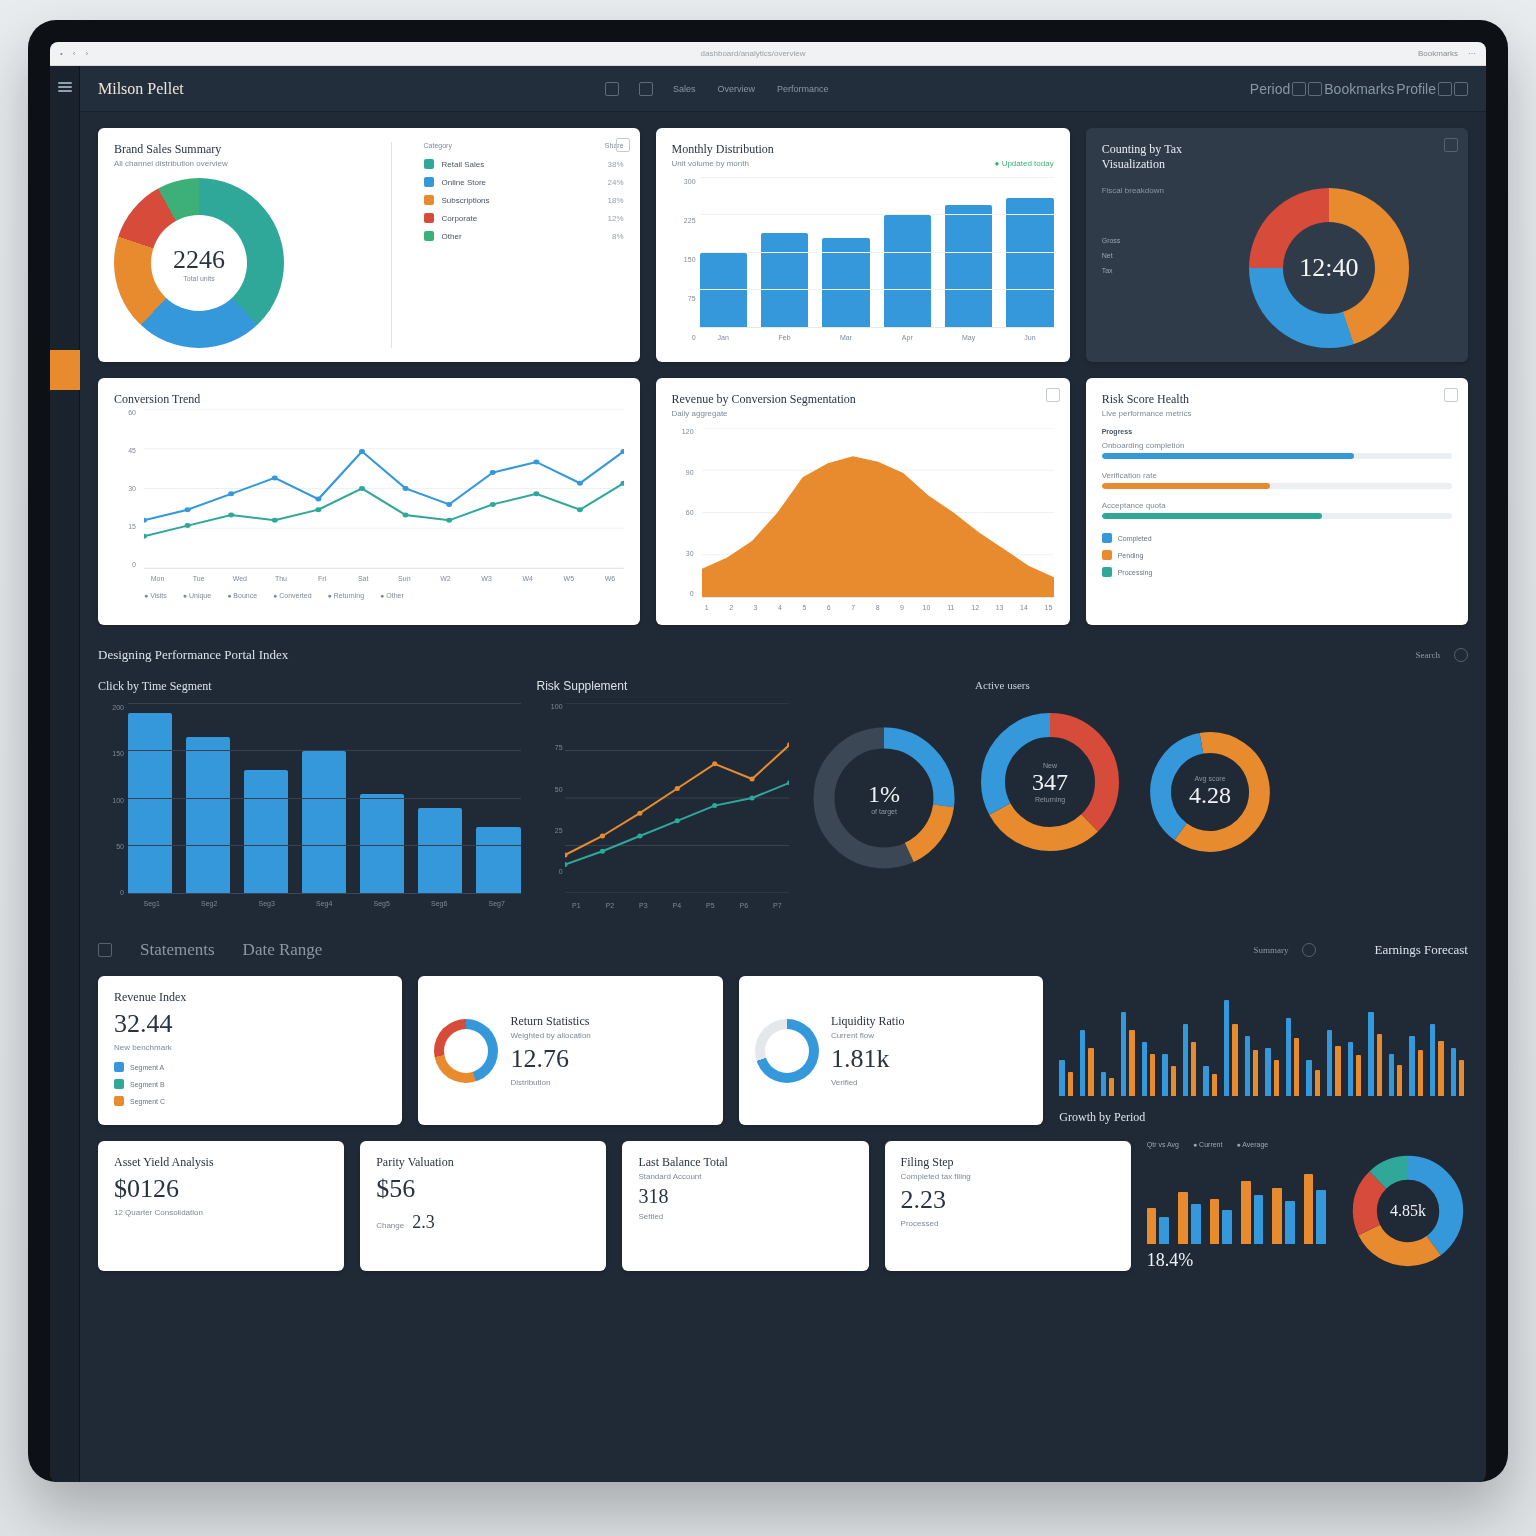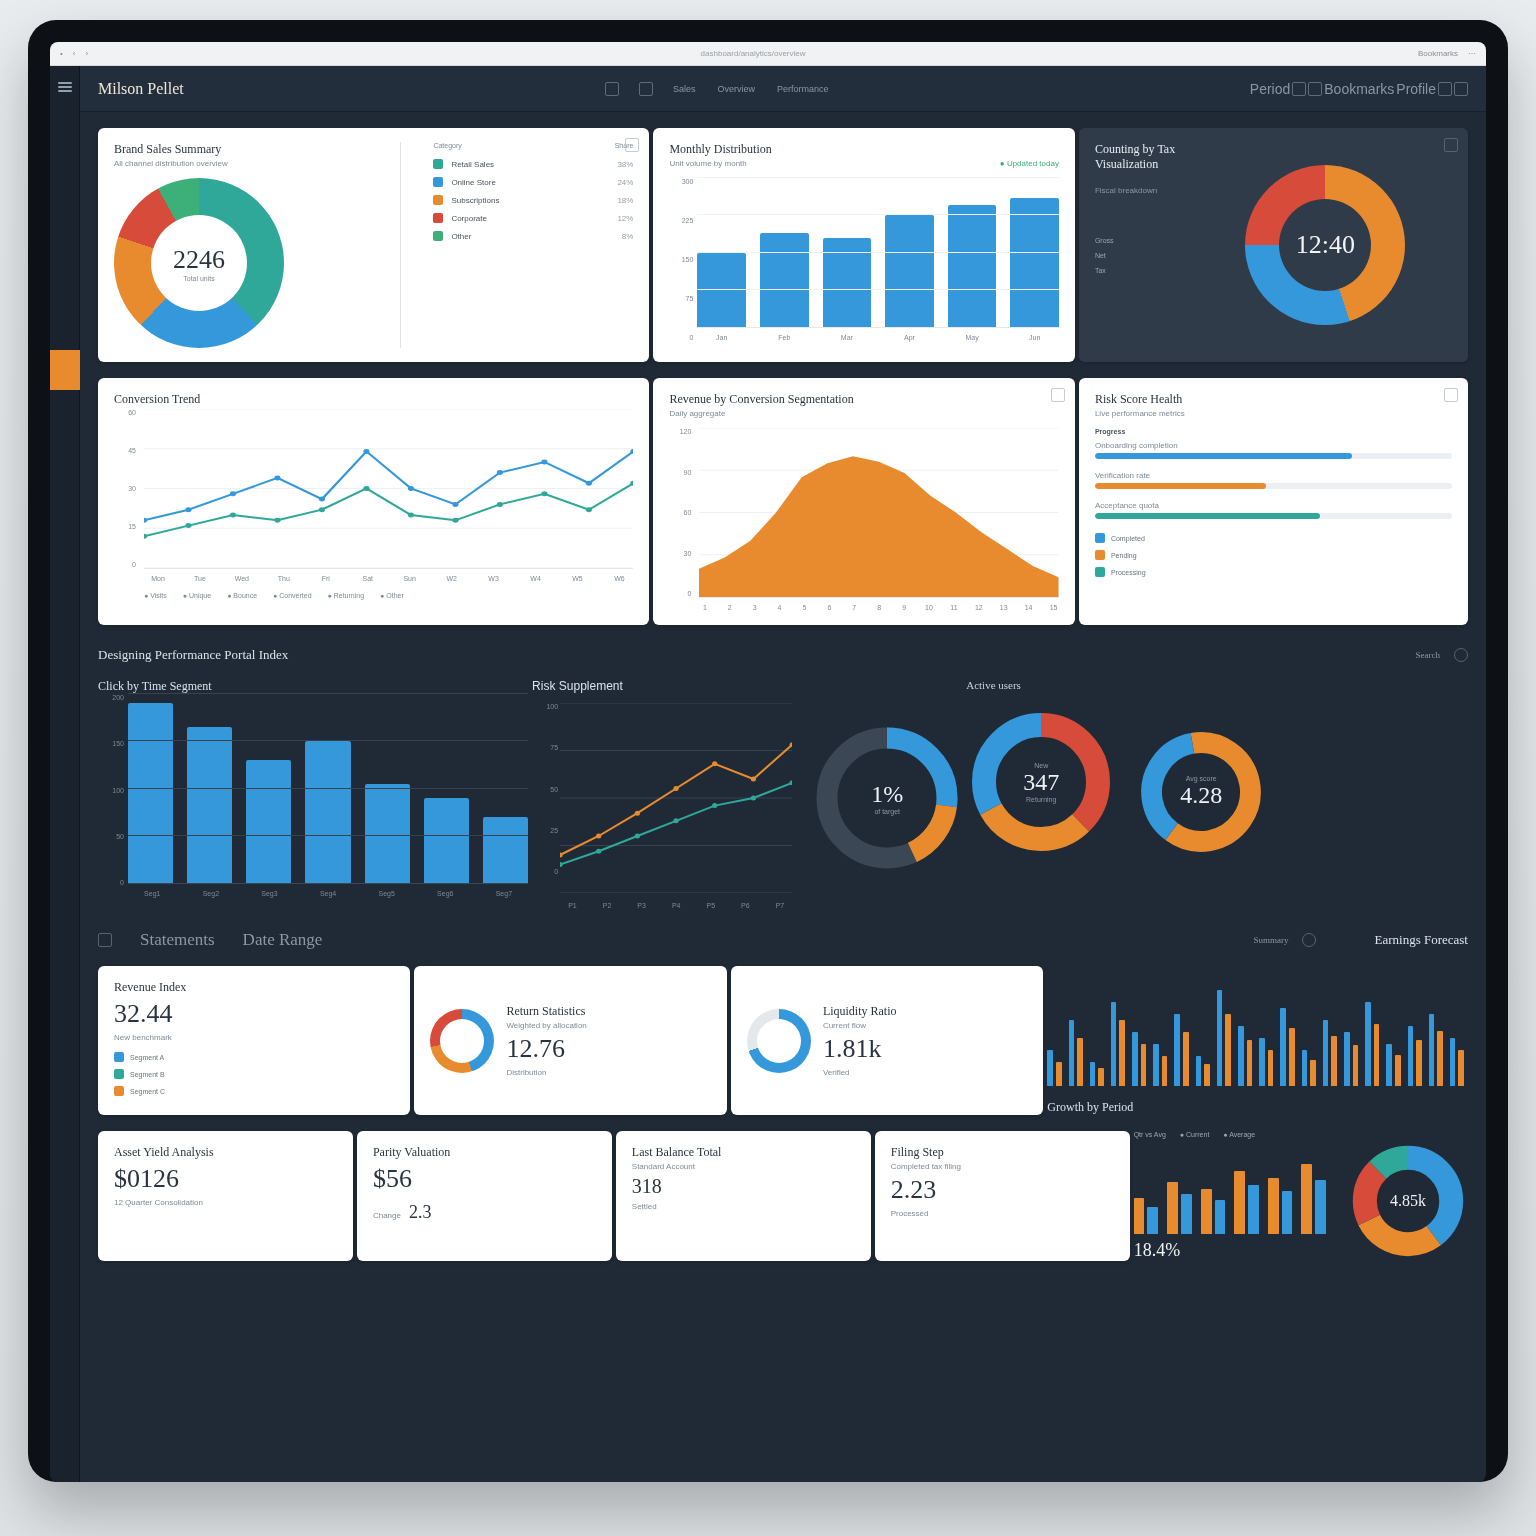--- a/index.html
+++ b/index.html
@@ -85,21 +85,21 @@
     color:var(--text-light);
     gap:20px;
   }
   .brand{font-family:Georgia,serif;font-size:16px;color:#f0e6d8}
   .topbar .spacer{flex:1}
   .top-icn{width:14px;height:14px;border:1px solid #5e6b78;border-radius:2px;cursor:pointer}
   .top-tabs{display:flex;gap:22px;font-size:9px;color:#8896a4}
   .top-tabs span{cursor:pointer}
   .top-right{display:flex;gap:2px;align-items:center;font-size:14px;color:#8896a4}
   
-  .row{display:flex;gap:4px;padding:16px 18px 0 18px;align-items:stretch}
+  .row{display:flex;gap:16px;padding:16px 18px 0 18px;align-items:stretch}
   .card{background:var(--card);border-radius:6px;padding:14px 16px;box-shadow:0 2px 4px rgba(0,0,0,.15);position:relative}
   .card.dark{background:var(--card-dark);color:var(--text-light)}
   .card .title{font-family:Georgia,serif;font-size:12px;color:var(--text);margin-bottom:2px}
   .card.dark .title{color:#e8edf2}
   .card .subtitle{font-size:8px;color:var(--text-muted);margin-bottom:10px}
   .corner-icn{position:absolute;top:10px;right:10px;width:14px;height:14px;border:1px solid #c4cbd2;border-radius:2px;cursor:pointer}
   .card.dark .corner-icn{border-color:#556370}
 
   
   .donut{position:relative;border-radius:50%}
@@ -335,21 +335,21 @@
             <div class="corner-icn"></div>
             <div style="flex:0 0 90px" class="col gap12">
               <div class="title">Counting by Tax Visualization</div>
               <div class="subtitle" style="color:#8b97a4">Fiscal breakdown</div>
               <div class="col gap8 tiny" style="color:#9aa6b2;margin-top:20px">
                 <span>Gross</span>
                 <span>Net</span>
                 <span>Tax</span>
               </div>
             </div>
-            <div style="flex:1;display:flex;align-items:center;justify-content:center">
+            <div style="flex:1;display:flex;align-items:flex-end;justify-content:center">
               <div class="donut" id="donut-counting" style="width: 160px; height: 160px; background: conic-gradient(rgb(232, 139, 46) 0%, rgb(232, 139, 46) 45%, rgb(52, 152, 219) 45%, rgb(52, 152, 219) 75%, rgb(214, 75, 58) 75%, rgb(214, 75, 58) 100%);">
                 <div class="hole" style="width:92px;height:92px">
                   <div class="big">12:40</div>
                 </div>
               </div>
             </div>
           </div>
         </div>
 
         <div class="row">
@@ -507,21 +507,21 @@
           <span>Designing Performance Portal Index</span>
           <div class="right">
             <span>Search</span>
             <div class="icn"></div>
           </div>
         </div>
 
         <div class="row" style="align-items:flex-start">
 
           <div class="col" style="flex:1.2">
-            <div style="font-family:Georgia,serif;font-size:12px;color:#dbe2e9;">Click by Time Segment</div>
+            <div style="font-family:Georgia,serif;font-size:12px;color:#dbe2e9;margin-bottom:10px">Click by Time Segment</div>
             <div class="dark-chart">
               <div class="dark-ylabels" id="yl-click">
                   <span>200</span>
                   <span>150</span>
                   <span>100</span>
                   <span>50</span>
                   <span>0</span>
                 </div>
               <div class="bars" id="bars-click">
                   <div class="grid" style="bottom:25%"></div>

